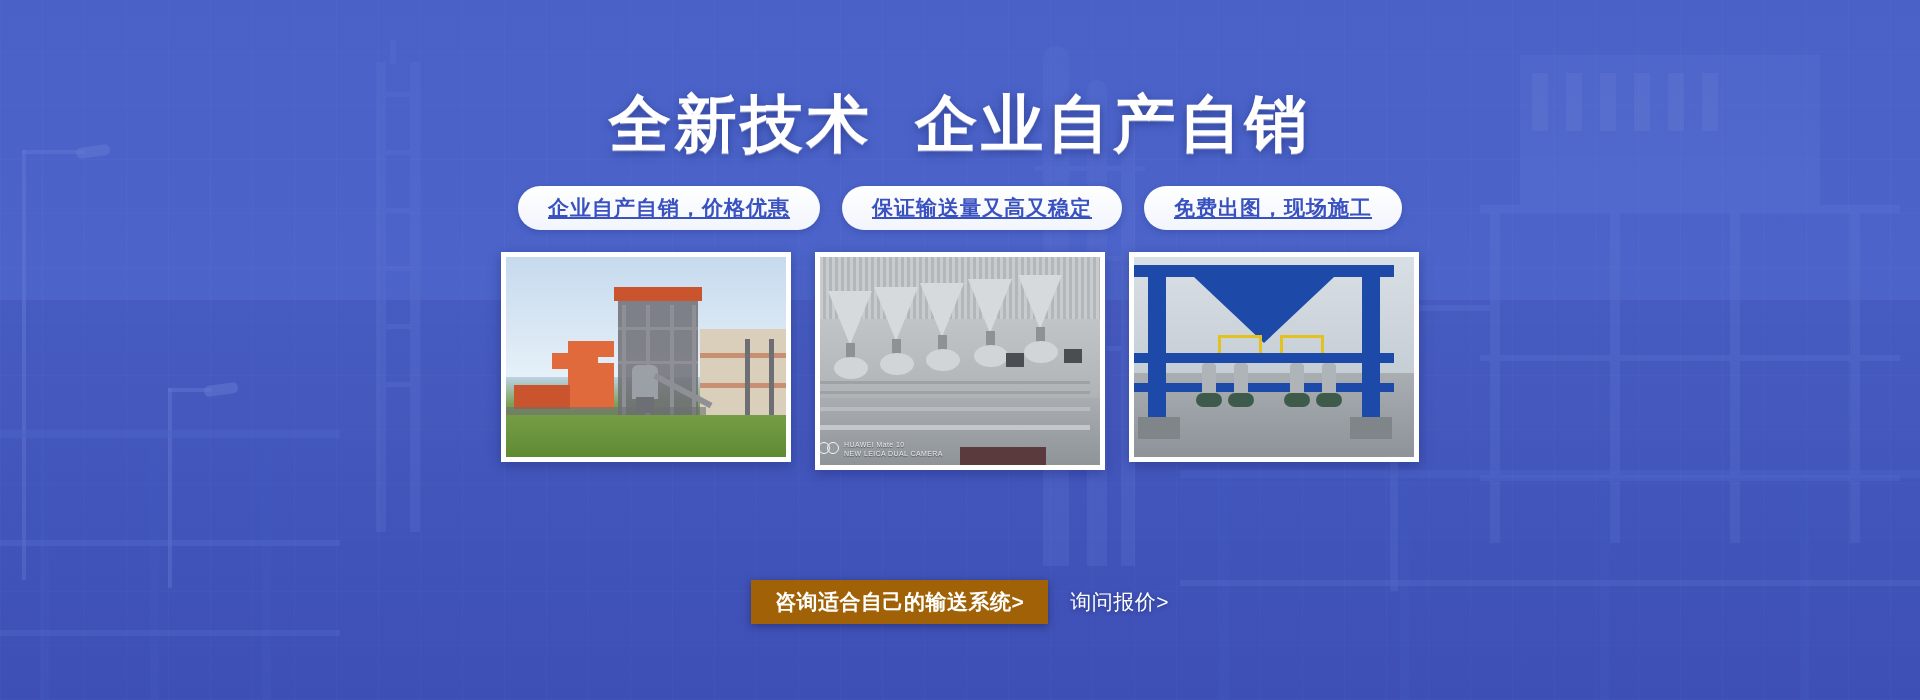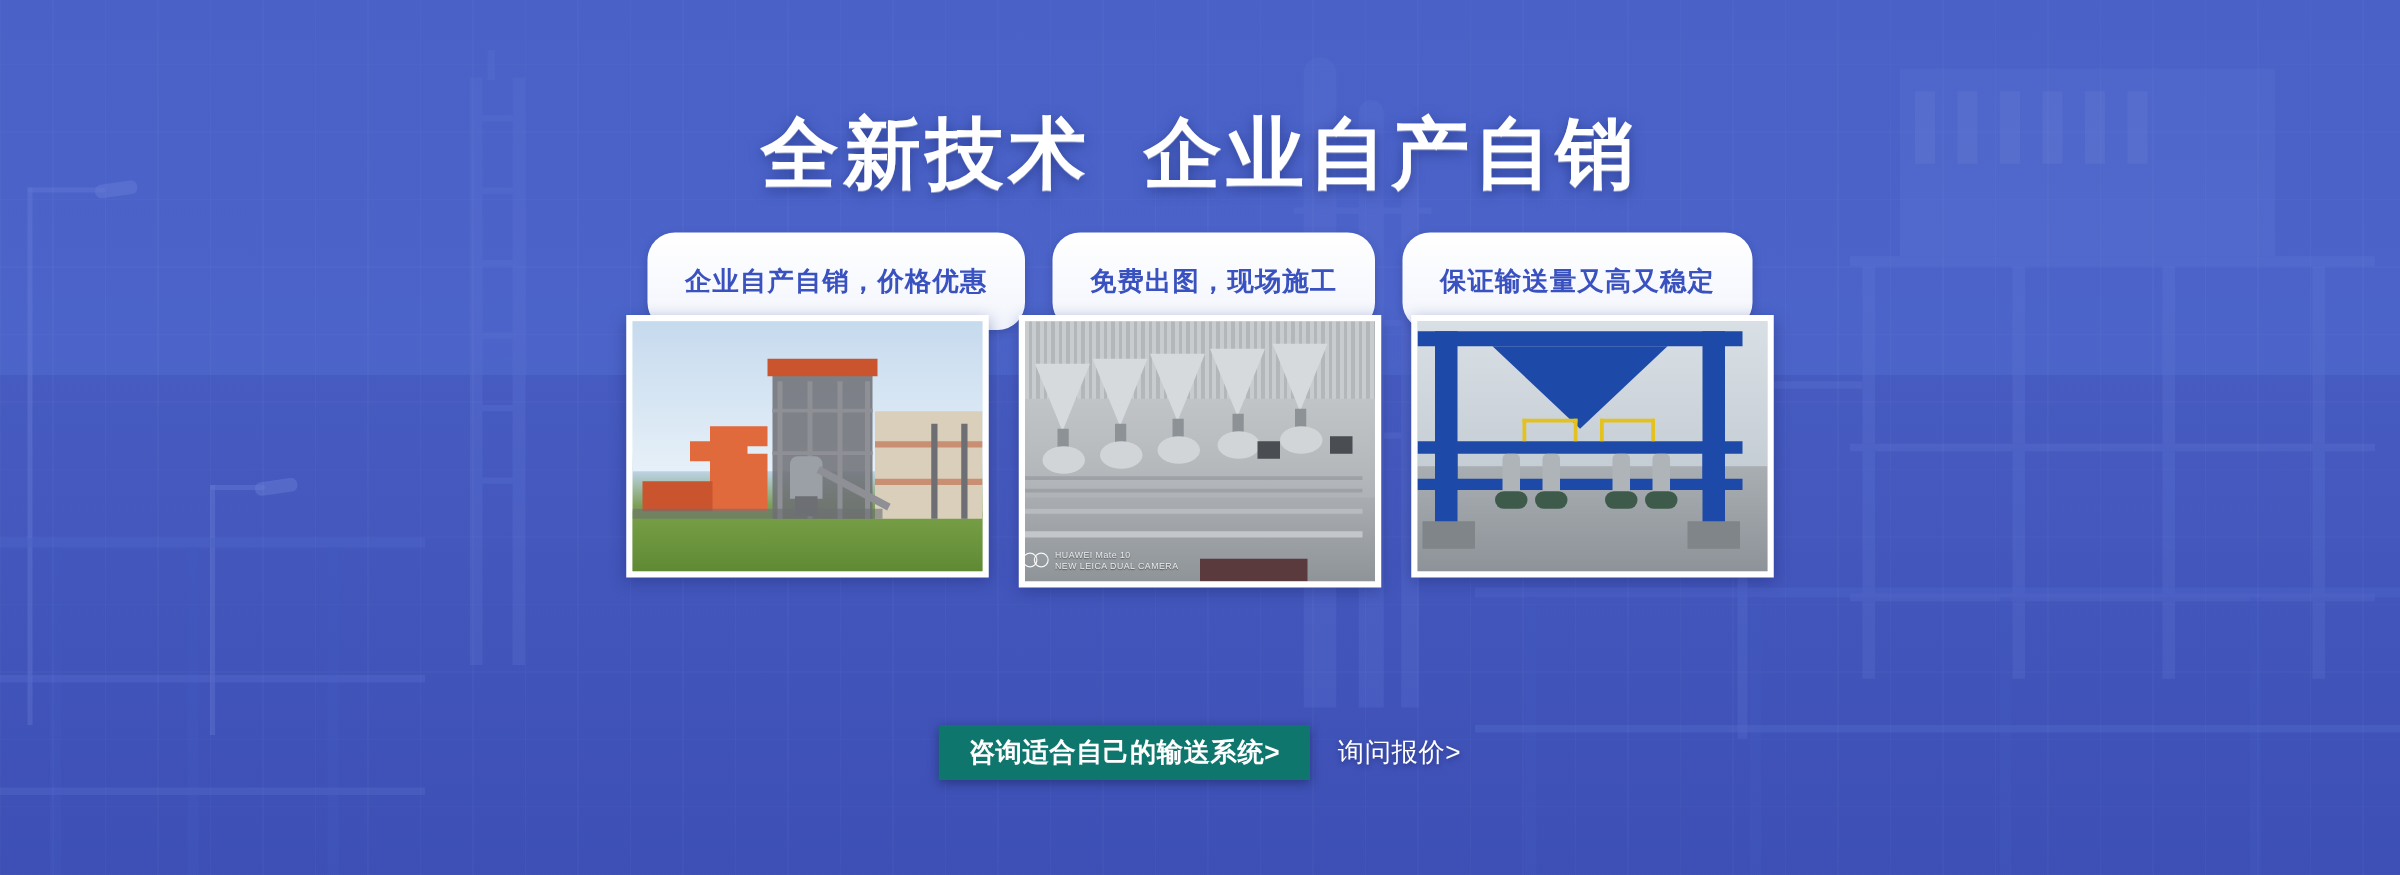--- a/index.html
+++ b/index.html
@@ -53,26 +53,27 @@
     font-size:62px;line-height:76px;font-weight:bold;color:#ffffff;
     letter-spacing:4px;
     text-shadow:0 3px 10px rgba(24,38,110,.55),0 1px 0 rgba(255,255,255,.6);
     white-space:pre;
   }
   .pills{
     position:absolute;left:0;right:0;top:186px;
     display:flex;justify-content:center;align-items:center;gap:22px;
   }
   .pill{
-    height:44px;padding:17px 30px;border-radius:22px;
+    height:44px;padding:0 30px;border-radius:22px;
     display:flex;align-items:center;justify-content:center;
     background:linear-gradient(180deg,#ffffff 0%,#f2f5fd 100%);
     color:#3a52c0;font-size:21px;font-weight:bold;letter-spacing:1px;
     box-shadow:0 2px 7px rgba(20,33,96,.25);
     white-space:nowrap;
+    text-decoration:underline;
   }
   .photos{
     position:absolute;left:0;right:0;top:252px;
     display:flex;justify-content:center;align-items:flex-start;gap:24px;
   }
   .photo{
     width:280px;height:200px;background:#ffffff;padding:5px;
     box-shadow:0 3px 12px rgba(18,30,92,.38);
     position:relative;overflow:hidden;
   }
@@ -109,21 +110,21 @@
   .p3 .blu{position:absolute;background:#1d49a8;}
   .p3 .blu2{position:absolute;background:#2a5cc0;}
   .p3 .ylw{position:absolute;background:#e3c21f;}
   .p3 .pipe{position:absolute;background:#aeb4b8;border-radius:4px;}
   .p3 .base{position:absolute;background:#7f8589;}
   .cta{
     position:absolute;left:0;right:0;top:580px;
     display:flex;justify-content:center;align-items:center;gap:22px;
   }
   .cta-primary{
-    height:44px;padding:0 24px;background:#0f766e;color:#ffffff;
+    height:44px;padding:0 24px;background:#a16207;color:#ffffff;
     display:flex;align-items:center;justify-content:center;
     font-size:21px;font-weight:bold;letter-spacing:.5px;border:none;
     font-family:"Liberation Sans","DejaVu Sans",sans-serif;cursor:pointer;
     box-shadow:0 2px 8px rgba(10,16,52,.4);white-space:nowrap;
   }
   .cta-link{
     color:#ffffff;font-size:21px;letter-spacing:.5px;cursor:pointer;
     text-decoration:none;white-space:nowrap;
     text-shadow:0 1px 4px rgba(18,30,92,.5);
   }
@@ -204,24 +205,24 @@
 
   <div class="content">
 
     <div class="title">全新技术  企业自产自销</div>
 
     <div class="pills">
       <div class="pill">
         <span>企业自产自销，价格优惠</span>
       </div>
       <div class="pill">
+        <span>保证输送量又高又稳定</span>
+      </div>
+      <div class="pill">
         <span>免费出图，现场施工</span>
-      </div>
-      <div class="pill">
-        <span>保证输送量又高又稳定</span>
       </div>
     </div>
 
     <div class="photos">
 
       <div class="photo">
         <div class="inner p1">
           <div class="sky-h"></div>
           <div class="grass"></div>
           <div class="bldg" style="right:0;top:72px;width:86px;height:86px;"></div>

